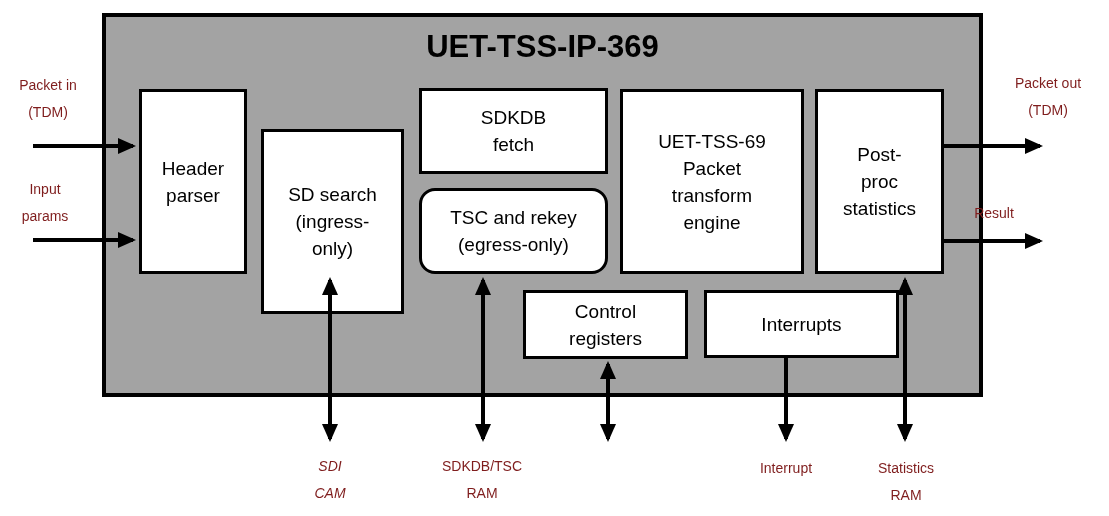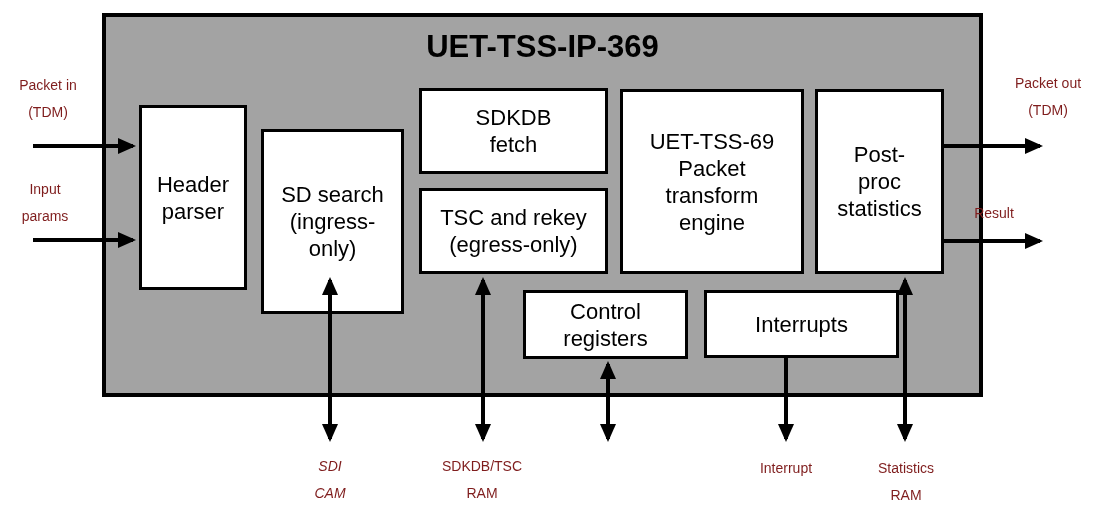--- a/index.html
+++ b/index.html
@@ -30,29 +30,29 @@
   }
   .block {
     position: absolute;
     box-sizing: border-box;
     background: #ffffff;
     border: 3px solid #000;
     display: flex;
     align-items: center;
     justify-content: center;
     text-align: center;
-    font-size: 22px;
+    font-size: 19px;
     line-height: 27px;
     white-space: pre-line;
     color: #000;
   }
-  .b-header-parser     { left: 139px; top: 89px;  width: 108px; height: 185px; margin-top: 16px; }
+  .b-header-parser     { left: 139px; top: 89px;  width: 108px; height: 185px; }
   .b-sd-search         { left: 261px; top: 89px;  width: 143px; height: 185px; margin-top: 40px; }
   .b-sdkdb-fetch       { left: 419px; top: 88px;  width: 189px; height: 86px; }
-  .b-tsc-rekey         { left: 419px; top: 188px; width: 189px; height: 86px; }
+  .b-tsc-rekey         { left: 419px; top: 188px; width: 189px; height: 86px; border-radius: 16px; }
   .b-transform-engine  { left: 620px; top: 89px;  width: 184px; height: 185px; }
   .b-post-proc         { left: 815px; top: 89px;  width: 129px; height: 185px; }
   .b-control-registers { left: 523px; top: 290px; width: 165px; height: 69px; }
   .b-interrupts        { left: 704px; top: 290px; width: 195px; height: 68px; }
   .port {
     position: absolute;
     text-align: center;
     font-size: 14px;
     line-height: 27px;
     white-space: pre-line;

